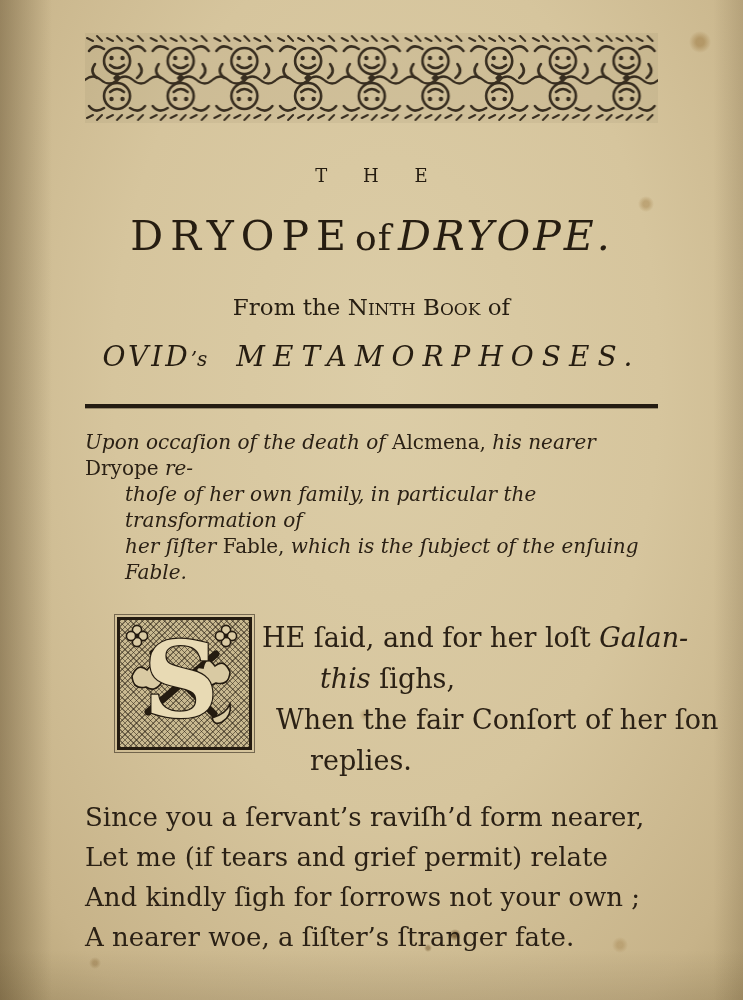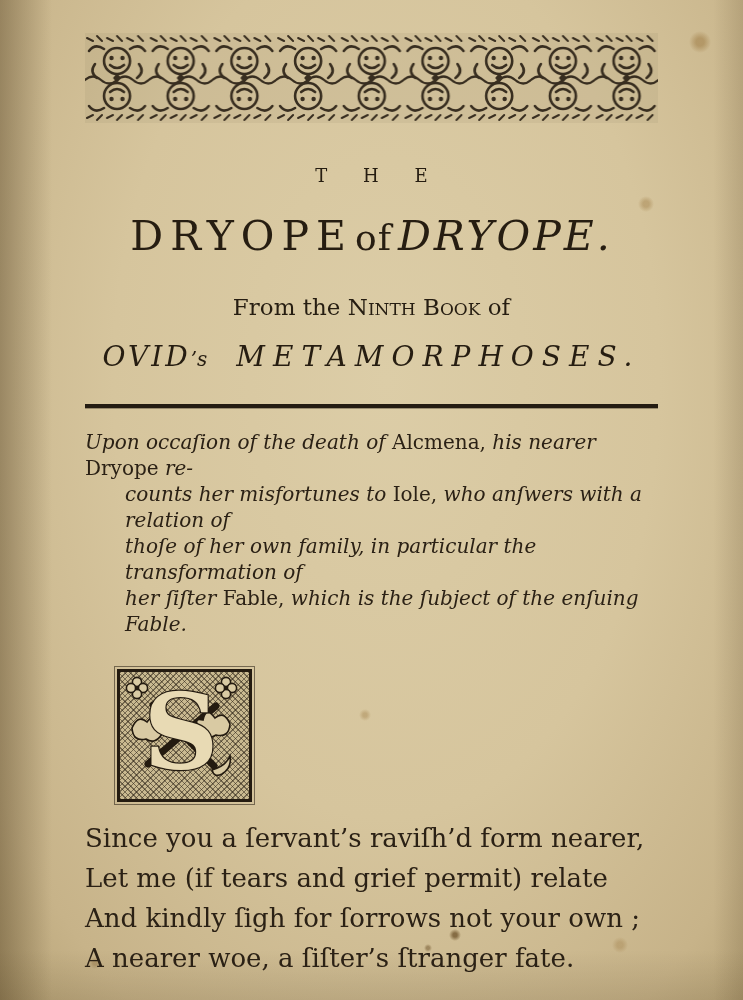--- a/index.html
+++ b/index.html
@@ -175,21 +175,20 @@
   </div>
 
   <div class="ovid-line col">
     <span class="ovid">OVID</span><span class="apos">’s</span><span class="meta">METAMORPHOSES.</span>
   </div>
 
   <div class="rule col"></div>
 
   <div class="argument col">
     <div class="arg-line"><span class="it">Upon occaſion of the death of </span><span class="ro">Alcmena,</span><span class="it"> his nearer </span><span class="ro">Dryope</span><span class="it"> re-</span></div>
-    <div class="arg-line"><span class="it">counts her misfortunes to </span><span class="ro">Iole,</span><span class="it"> who anſwers with a relation of</span></div>
     <div class="arg-line"><span class="it">thoſe of her own family, in particular the transformation of</span></div>
     <div class="arg-line"><span class="it">her ſiſter </span><span class="ro">Fable,</span><span class="it"> which is the ſubject of the enſuing Fable.</span></div>
   </div>
 
   <div class="poem-opening col">
     <div class="dropcap">
       <svg width="123" height="121" viewBox="0 0 123 121" xmlns="http://www.w3.org/2000/svg">
         <g stroke="#241b10" stroke-width="7" stroke-linecap="round">
           <path d="M28 92 L96 34"></path>
           <path d="M33 33 L94 94"></path>
@@ -213,20 +212,26 @@
             <circle cx="106" cy="10" r="4.6"></circle>
               <circle cx="112" cy="16" r="4.6"></circle>
             <circle cx="106" cy="22" r="4.6"></circle>
               <circle cx="100" cy="16" r="4.6"></circle>
           </g>
           <circle cx="106" cy="16" r="2.2" fill="#241b10"></circle>
         </g>
         <text id="dropcap-letter" x="61" y="97" text-anchor="middle" font-family="DejaVu Serif, serif" font-size="104" font-weight="bold" fill="#e8dab4" stroke="#241b10" stroke-width="2.4" paint-order="stroke">S</text>
       </svg>
     </div>
+    <div class="opening-lines">
+      <div class="pline"><span class="ro">HE ſaid, and for her loſt </span><span class="it">Galan-</span></div>
+      <div class="pline"><span class="it">this</span><span class="ro"> ſighs,</span></div>
+      <div class="pline"><span class="ro">When the fair Conſort of her ſon</span></div>
+      <div class="pline"><span class="ro">replies.</span></div>
+    </div>
   </div>
 
   <div class="poem-body col">
     <div class="pline">Since you a ſervant’s raviſh’d form nearer,</div>
     <div class="pline">Let me (if tears and grief permit) relate</div>
     <div class="pline">And kindly ſigh for ſorrows not your own ;</div>
     <div class="pline">A nearer woe, a ſiſter’s ſtranger fate.</div>
   </div>
 
 </div>

